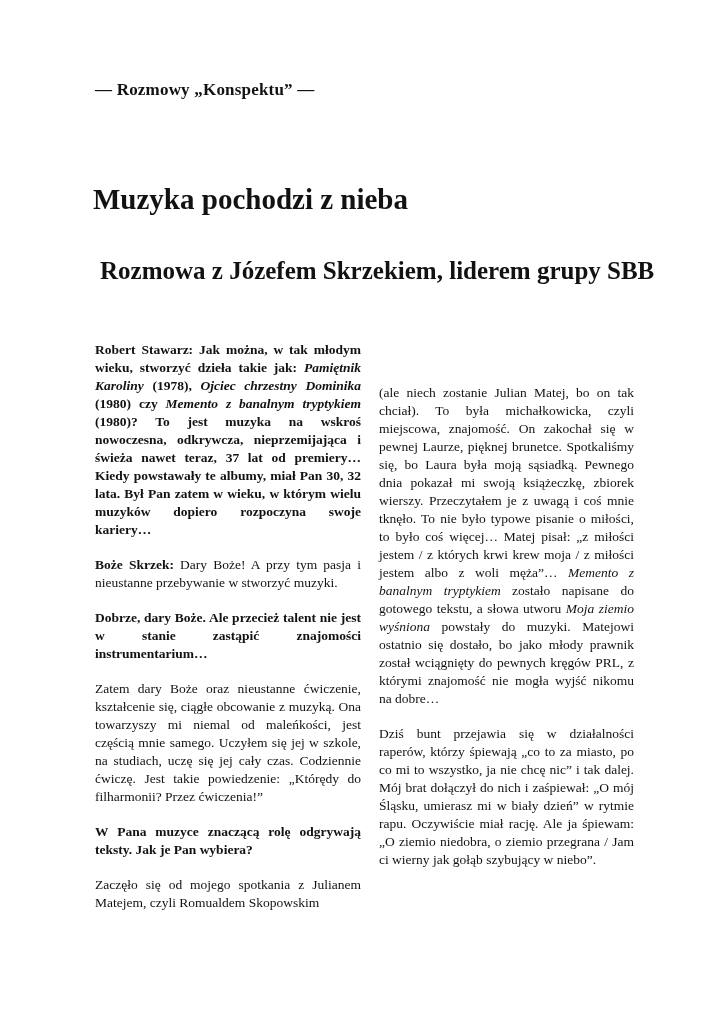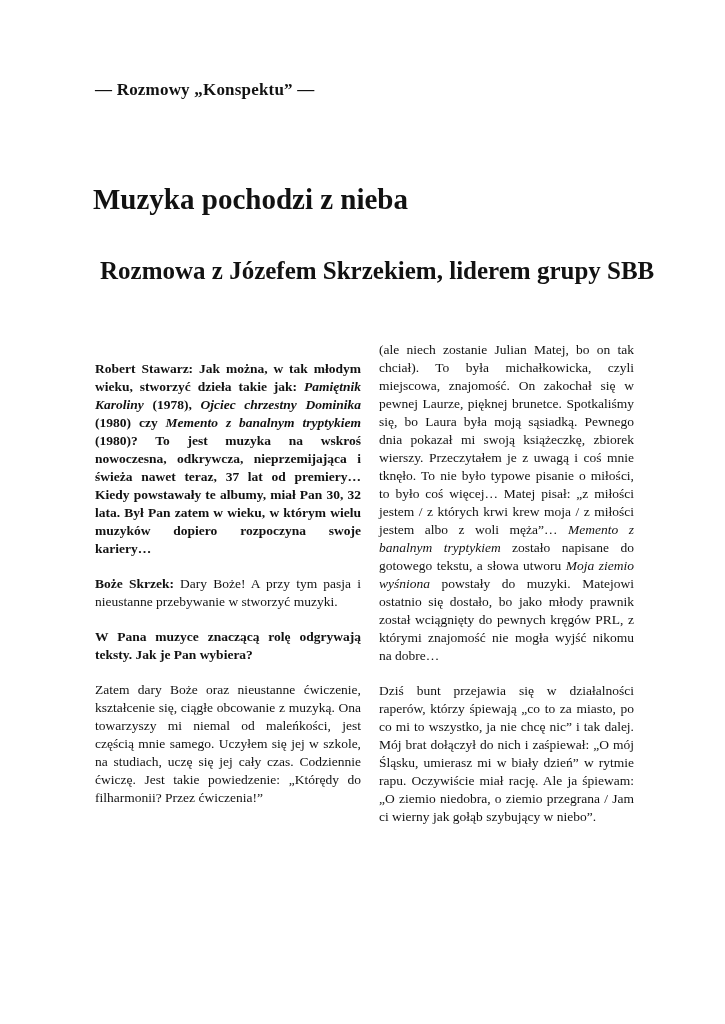--- a/index.html
+++ b/index.html
@@ -77,22 +77,24 @@
   <div class="section-header">— Rozmowy „Konspektu” —</div>
 
   <h1 class="article-title">Muzyka pochodzi z nieba</h1>
 
   <h2 class="article-subtitle">Rozmowa z Józefem Skrzekiem, liderem grupy SBB</h2>
 
   <div class="article">
     <div class="col col-left">
         <p class="para"><span class="b ">Robert Stawarz: Jak można, w tak młodym wieku, stworzyć dzieła takie jak: </span><span class="b i">Pamiętnik Karoliny</span><span class="b "> (1978), </span><span class="b i">Ojciec chrzestny Dominika</span><span class="b "> (1980) czy </span><span class="b i">Memento z banalnym tryptykiem</span><span class="b "> (1980)? To jest muzyka na wskroś nowoczesna, odkrywcza, nieprzemijająca i świeża nawet teraz, 37 lat od premiery… Kiedy powstawały te albumy, miał Pan 30, 32 lata. Był Pan zatem w wieku, w którym wielu muzyków dopiero rozpoczyna swoje kariery…</span></p>
         <p class="para"><span class="b ">Boże Skrzek: </span><span class="">Dary Boże! A przy tym pasja i nieustanne przebywanie w stworzyć muzyki.</span></p>
+        <p class="para"><span class="b ">Dobrze, dary Boże. Ale przecież talent nie jest w stanie zastąpić znajomości instrumentarium…</span></p>
+        <p class="para"><span class="">Zatem dary Boże oraz nieustanne ćwiczenie, kształcenie się, ciągłe obcowanie z muzyką. Ona towarzyszy mi niemal od maleńkości, jest częścią mnie samego. Uczyłem się jej w szkole, na studiach, uczę się jej cały czas. Codziennie ćwiczę. Jest takie powiedzenie: „Którędy do filharmonii? Przez ćwiczenia!”</span></p>
         <p class="para"><span class="b ">W Pana muzyce znaczącą rolę odgrywają teksty. Jak je Pan wybiera?</span></p>
-        <p class="para"><span class="">Zatem dary Boże oraz nieustanne ćwiczenie, kształcenie się, ciągłe obcowanie z muzyką. Ona towarzyszy mi niemal od maleńkości, jest częścią mnie samego. Uczyłem się jej w szkole, na studiach, uczę się jej cały czas. Codziennie ćwiczę. Jest takie powiedzenie: „Którędy do filharmonii? Przez ćwiczenia!”</span></p>
+        <p class="para"><span class="">Zaczęło się od mojego spotkania z Julianem Matejem, czyli Romualdem Skopowskim</span></p>
       </div>
     <div class="divider"></div>
     <div class="col col-right">
         <p class="para"><span class="">(ale niech zostanie Julian Matej, bo on tak chciał). To była michałkowicka, czyli miejscowa, znajomość. On zakochał się w pewnej Laurze, pięknej brunetce. Spotkaliśmy się, bo Laura była moją sąsiadką. Pewnego dnia pokazał mi swoją książeczkę, zbiorek wierszy. Przeczytałem je z uwagą i coś mnie tknęło. To nie było typowe pisanie o miłości, to było coś więcej… Matej pisał: „z miłości jestem / z których krwi krew moja / z miłości jestem albo z woli męża”… </span><span class="i">Memento z banalnym tryptykiem</span><span class=""> zostało napisane do gotowego tekstu, a słowa utworu </span><span class="i">Moja ziemio wyśniona</span><span class=""> powstały do muzyki. Matejowi ostatnio się dostało, bo jako młody prawnik został wciągnięty do pewnych kręgów PRL, z którymi znajomość nie mogła wyjść nikomu na dobre…</span></p>
         <p class="para"><span class="">Dziś bunt przejawia się w działalności raperów, którzy śpiewają „co to za miasto, po co mi to wszystko, ja nie chcę nic” i tak dalej. Mój brat dołączył do nich i zaśpiewał: „O mój Śląsku, umierasz mi w biały dzień” w rytmie rapu. Oczywiście miał rację. Ale ja śpiewam: „O ziemio niedobra, o ziemio przegrana / Jam ci wierny jak gołąb szybujący w niebo”.</span></p>
       </div>
   </div>
 </div>
 
 </body></html>

